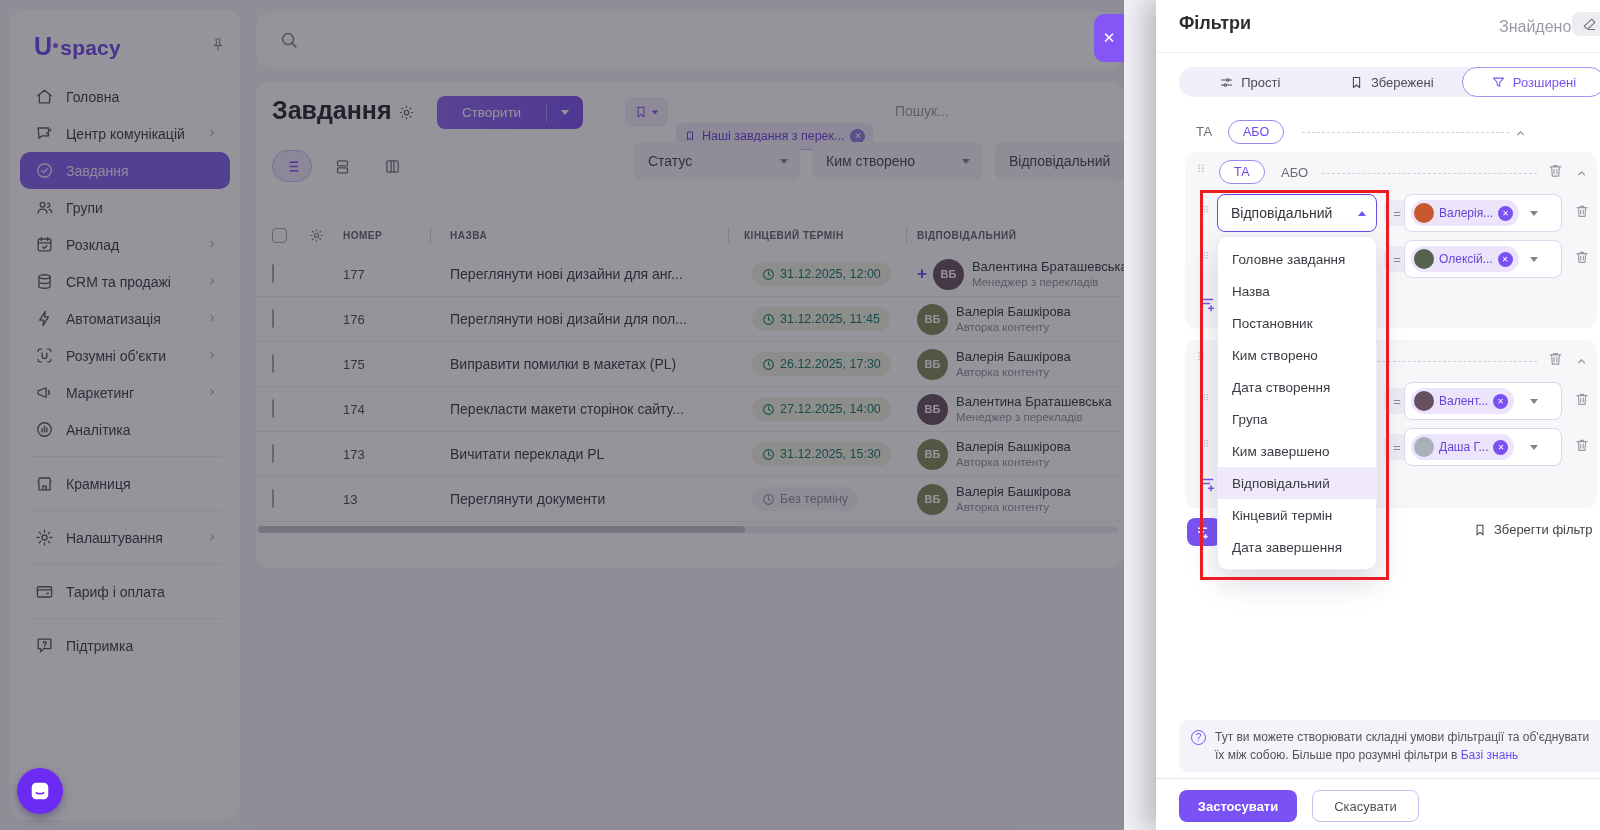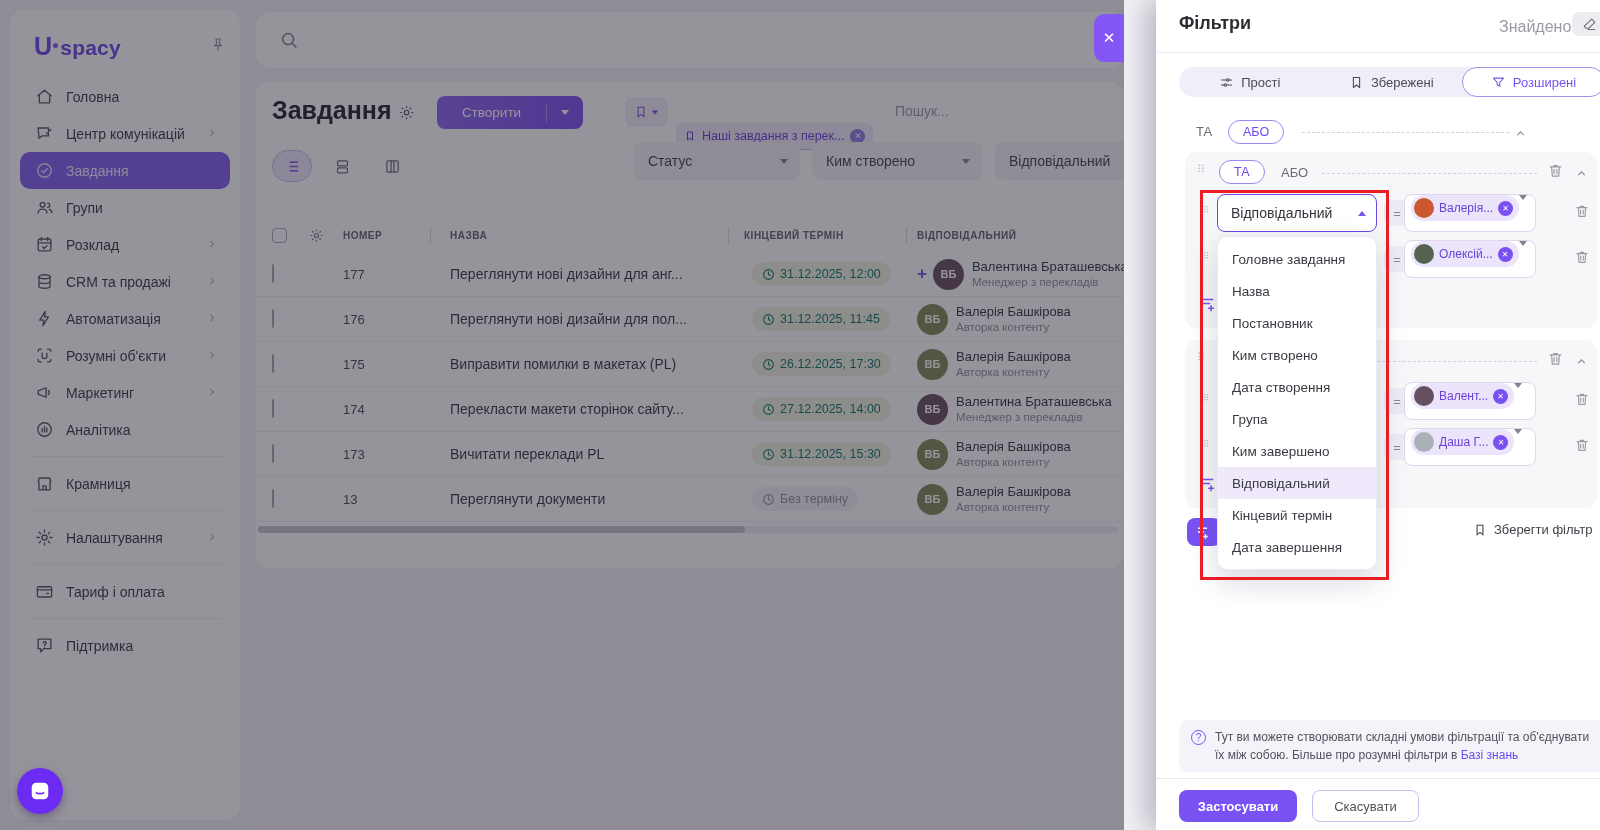--- a/index.html
+++ b/index.html
@@ -88,21 +88,21 @@
   .g-abo{position:absolute;left:96px;top:13px;}
   .g-dash{position:absolute;left:137px;top:21px;width:215px;}
   .g-trash{position:absolute;left:362px;top:10px;color:#9b9ba5;cursor:pointer;}
   .g-chev{position:absolute;left:390px;top:14px;cursor:pointer;}
   .cond{position:absolute;left:0;height:38px;width:100%;}
   .c-handle{position:absolute;left:18px;top:11px;color:#c2c1cc;font-size:9px;cursor:grab;}
   .c-select{position:absolute;left:32px;top:0;width:160px;height:38px;background:#fff;border:1px solid #ddd6ec;border-radius:8px;display:flex;align-items:center;padding:0 10px 0 13px;font-size:14px;color:#34343c;cursor:pointer;}
   .c-select.open{border:1.5px solid #7048e8;}
   .c-select .caret-u{margin-left:auto;color:#7a52f0;}
   .c-eq{position:absolute;left:199px;top:6px;width:26px;height:26px;border-radius:8px;background:#eceaf2;color:#8a8a94;font-size:13px;display:flex;align-items:center;justify-content:center;}
-  .c-val{position:absolute;left:219px;top:0;width:132px;height:38px;background:#fff;border:1px solid #ddd6ec;border-radius:8px;display:flex;align-items:flex-start;padding:0 23px 0 6px;cursor:pointer;}
+  .c-val{position:absolute;left:219px;top:0;width:158px;height:38px;background:#fff;border:1px solid #ddd6ec;border-radius:8px;display:flex;align-items:center;padding:0 23px 0 6px;cursor:pointer;}
   .v-chip{display:flex;align-items:center;gap:5px;height:26px;padding:0 6px 0 3px;background:#ece4fb;border-radius:13px;color:#6741d9;font-size:12px;white-space:nowrap;}
   .v-chip .ava{width:20px;height:20px;font-size:8px;}
   .v-chip .x{width:15px;height:15px;border-radius:50%;background:#7950f2;color:#fff;font-size:8px;display:flex;align-items:center;justify-content:center;cursor:pointer;}
   .c-val .caret-d{margin-left:auto;color:#83838d;}
   .c-trash{position:absolute;left:389px;top:9px;color:#9b9ba5;cursor:pointer;}
   .add-cond{position:absolute;left:15px;color:#7a52f0;cursor:pointer;}
   .add-group{position:absolute;left:31px;top:518px;width:34px;height:28px;background:#7a52f4;border-radius:8px;display:flex;align-items:center;justify-content:center;color:#fff;cursor:pointer;}
   .save-filter{position:absolute;left:317px;top:522px;display:flex;align-items:center;gap:7px;font-size:13px;color:#3f3f47;cursor:pointer;}
   .dropdown{position:absolute;left:61px;top:236px;width:160px;background:#fff;border:1px solid #eceaf2;border-radius:10px;box-shadow:0 12px 30px rgba(40,30,80,.18);padding:6px 0;z-index:5;}
   .dd-item{height:32px;display:flex;align-items:center;padding-left:14px;font-size:13.5px;color:#3a3a42;cursor:pointer;white-space:nowrap;}

